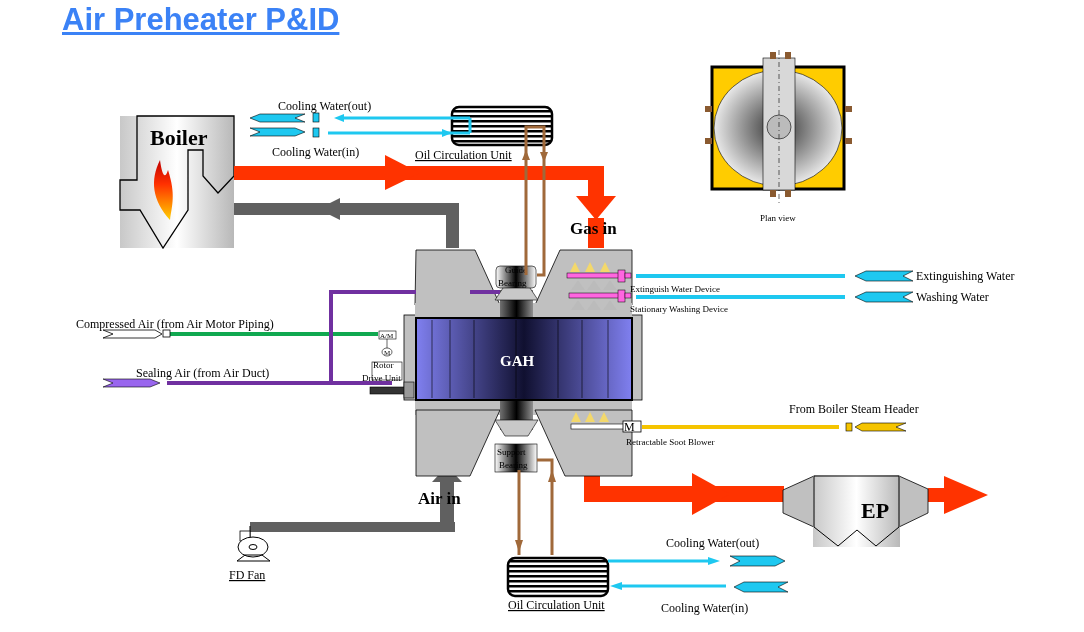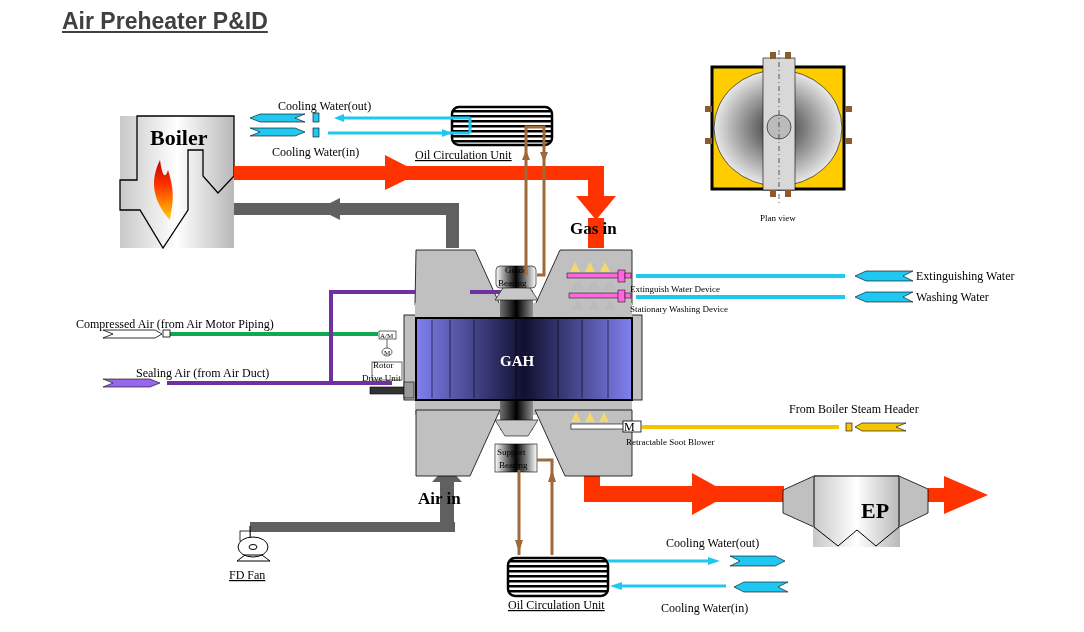--- a/index.html
+++ b/index.html
@@ -1,17 +1,17 @@
 <!DOCTYPE html>
 <html><head>
 <meta charset="utf-8">
 <style>
   html, body { margin: 0; padding: 0; background: #ffffff; }
   body { width: 1084px; height: 632px; position: relative; overflow: hidden; font-family: "Liberation Serif", serif; }
-  .title { position: absolute; left: 62px; top: 8px; font-family: "Liberation Sans", sans-serif; font-weight: bold; font-size: 23px; color: #404040; text-decoration: underline; cursor: pointer; }
+  .title { position: absolute; left: 62px; top: 2px; font-family: "Liberation Sans", sans-serif; font-weight: bold; font-size: 31px; color: #3b82f6; text-decoration: underline; cursor: pointer; }
   svg { position: absolute; left: 0; top: 0; }
   .lbl { font-family: "Liberation Serif", serif; font-size: 12px; fill: #000; }
   .lbl-s { font-family: "Liberation Serif", serif; font-size: 9px; fill: #000; }
   .lbl-xs { font-family: "Liberation Serif", serif; font-size: 7px; fill: #000; }
   .big { font-family: "Liberation Serif", serif; font-weight: bold; font-size: 22px; fill: #000; }
   .mid { font-family: "Liberation Serif", serif; font-weight: bold; font-size: 17px; fill: #000; }
   .gah { font-family: "Liberation Serif", serif; font-weight: bold; font-size: 15px; fill: #fff; }
   .ul { text-decoration: underline; }
 </style>
 </head>

